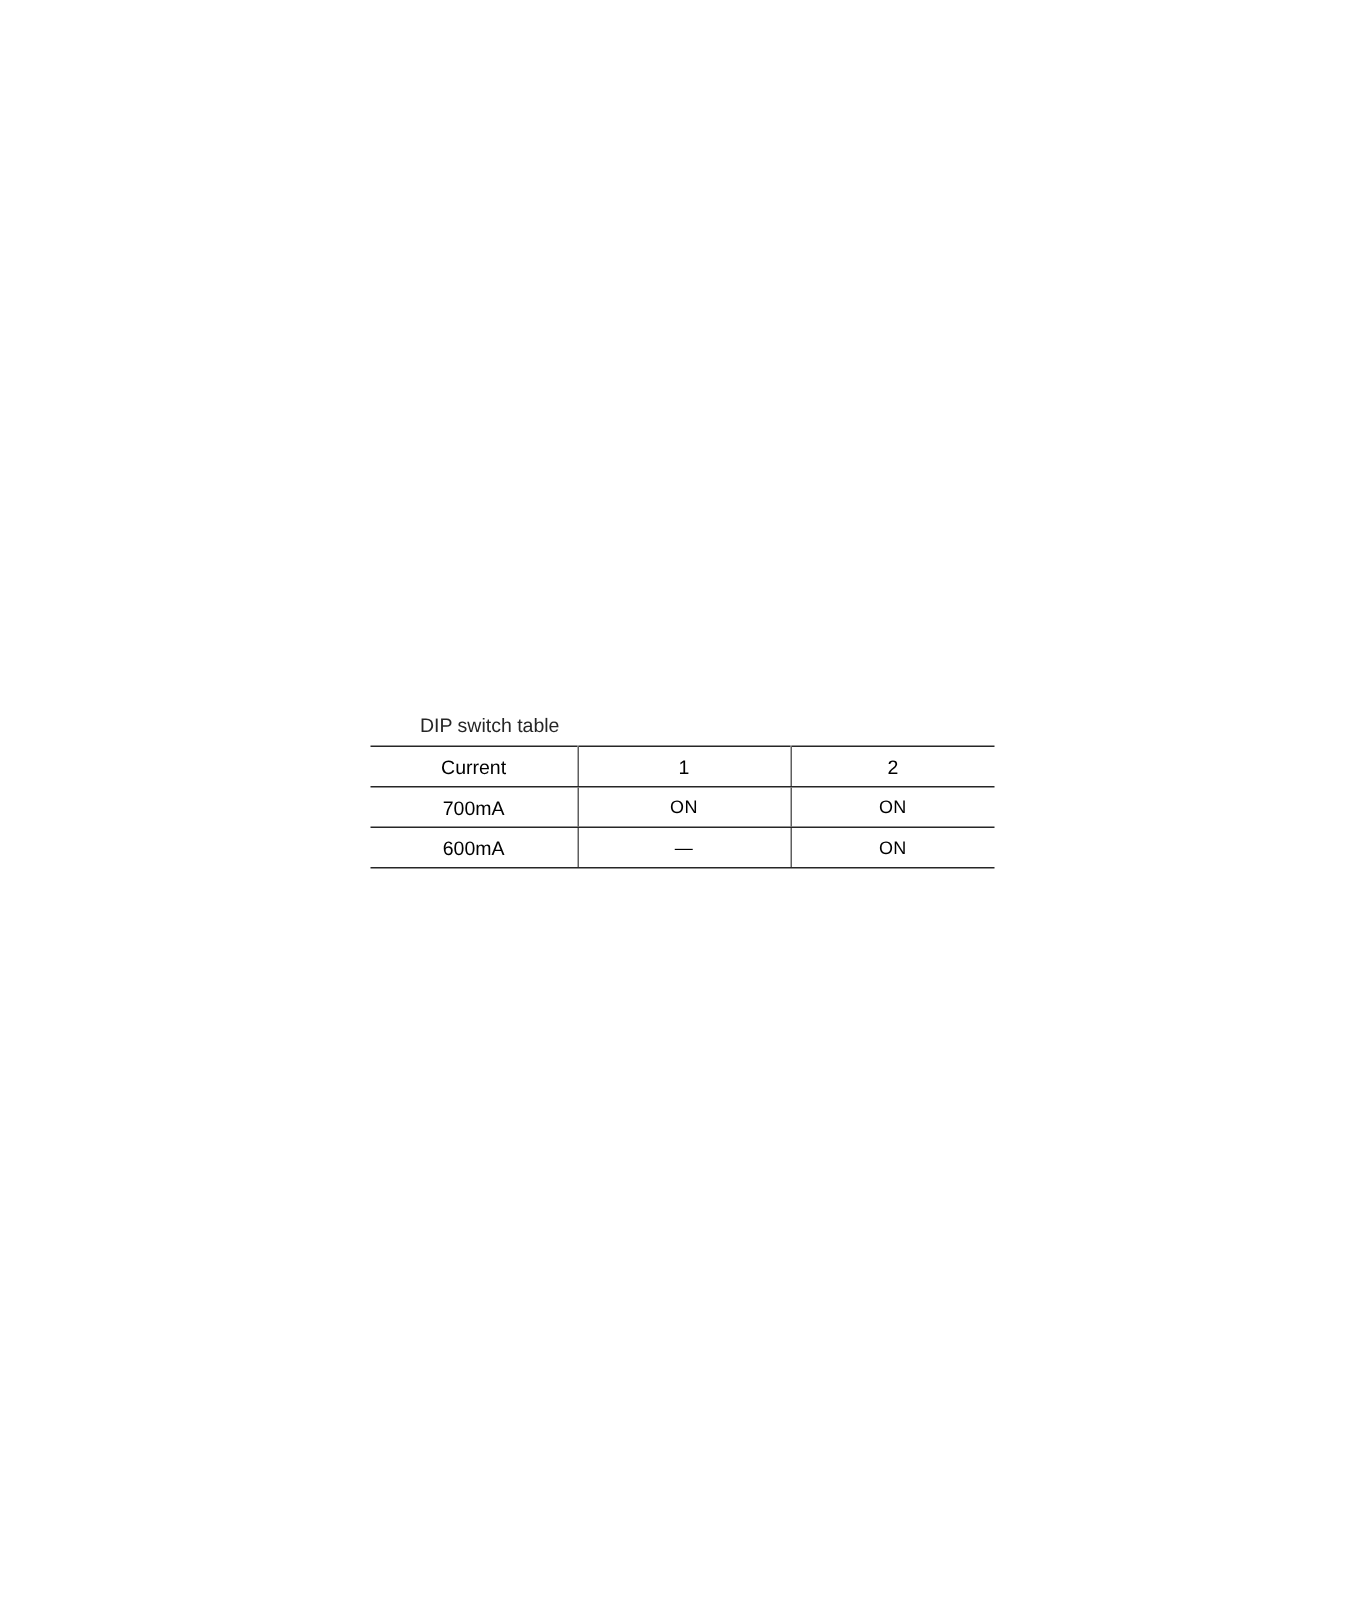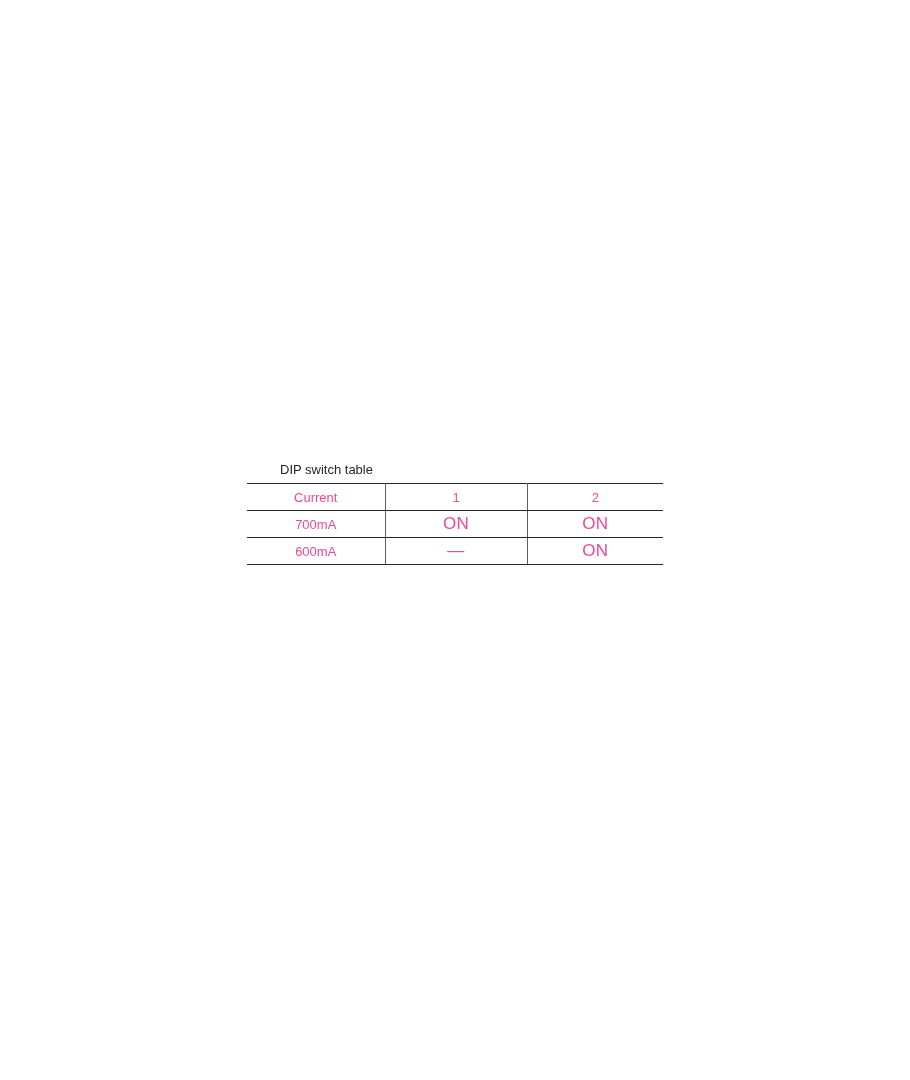--- a/index.html
+++ b/index.html
@@ -16,21 +16,21 @@
   }
   .page {
     position: relative;
     width: 910px;
     height: 1080px;
     background: #ffffff;
   }
   .table-block {
     position: absolute;
     left: 247px;
-    top: 462px;
+    top: 476px;
     width: 416px;
   }
   .table-title {
     margin: 0 0 6px 33px;
     font-size: 13px;
     line-height: 15px;
     color: #262626;
   }
   table.dip-table {
     border-collapse: collapse;
@@ -41,33 +41,33 @@
   col.c1 { width: 138px; }
   col.c2 { width: 142px; }
   col.c3 { width: 136px; }
   .dip-table th,
   .dip-table td {
     padding: 0;
     height: 26px;
     text-align: center;
     vertical-align: middle;
     font-weight: 400;
-    color: #ec4899;
+    color: #000000;
     background: #ffffff;
   }
   .dip-table tr:not(.last-row) th,
   .dip-table tr:not(.last-row) td {
     border-bottom: 1px solid #262626;
   }
   .dip-table th:nth-child(n+2),
   .dip-table td:nth-child(n+2) {
     border-left: 1px solid #5f5f5f;
   }
   .label-cell { font-size: 13px; }
-  .value-cell { font-size: 17px; letter-spacing: 0.3px; }
+  .value-cell { font-size: 12px; letter-spacing: 0.3px; }
 </style>
 </head>
 <body>
 
 <div class="page">
   <section class="table-block">
     <div class="table-title">DIP switch table</div>
 
     <table class="dip-table">
       <colgroup>

